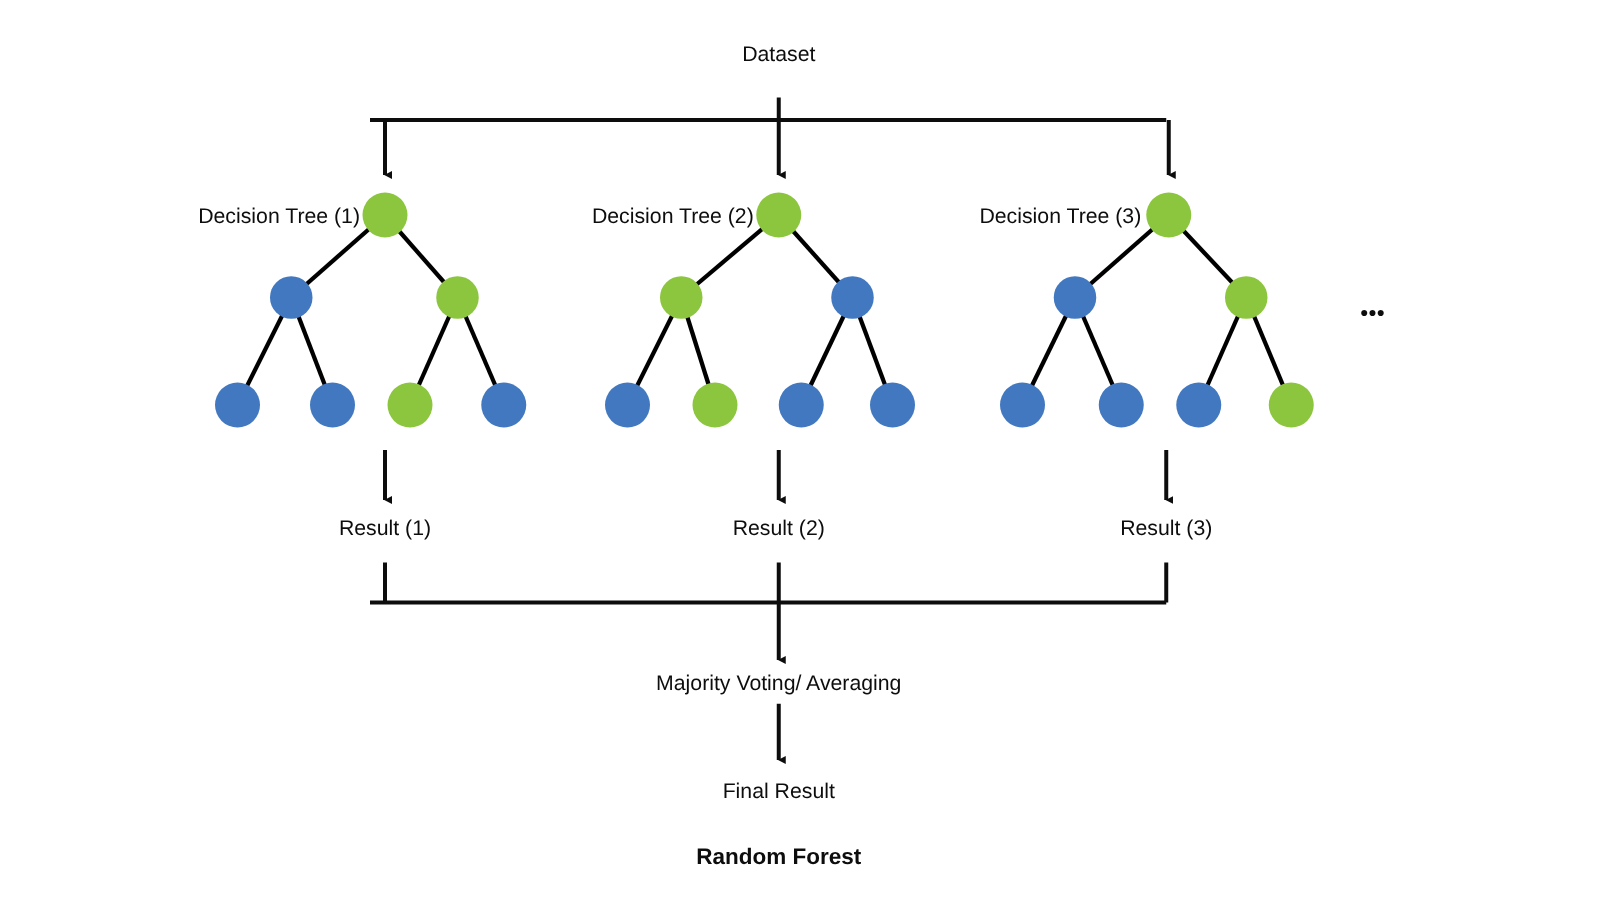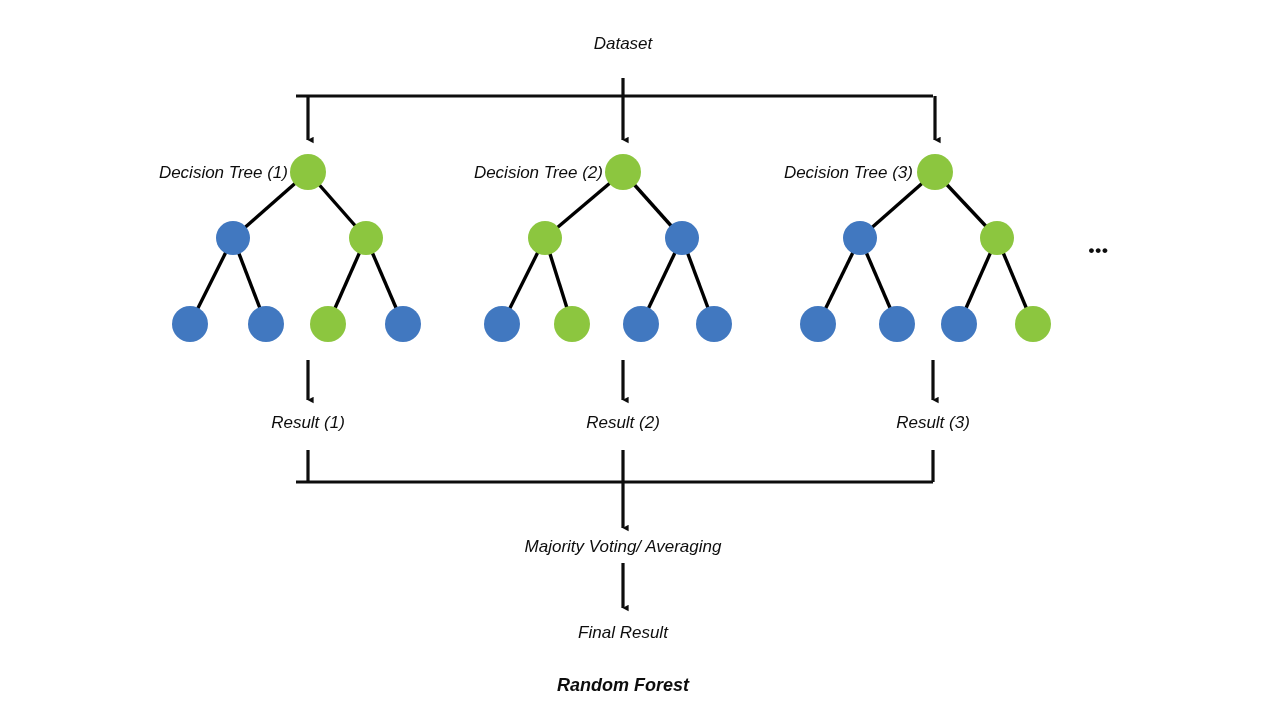--- a/index.html
+++ b/index.html
@@ -3,21 +3,21 @@
 <meta charset="utf-8">
 <title>Random Forest Diagram</title>
 <style>
   html,body{margin:0;padding:0;}
   body{
     width:1280px;height:720px;
     background:#ffffff;
     font-family:"Liberation Sans", sans-serif;
     overflow:hidden;
   }
-  #diagram-root{position:relative;width:1280px;height:616px;font-style:italic;}
+  #diagram-root{position:relative;width:1280px;height:616px;}
   svg#diagram-canvas{position:absolute;left:0;top:0;width:1280px;height:720px;}
   .dg-label{
     font-family:"Liberation Sans", sans-serif;
     font-size:17px;
     fill:#0d0d0d;
   }
   .dg-label-title{
     font-family:"Liberation Sans", sans-serif;
     font-size:18px;
     font-weight:bold;

